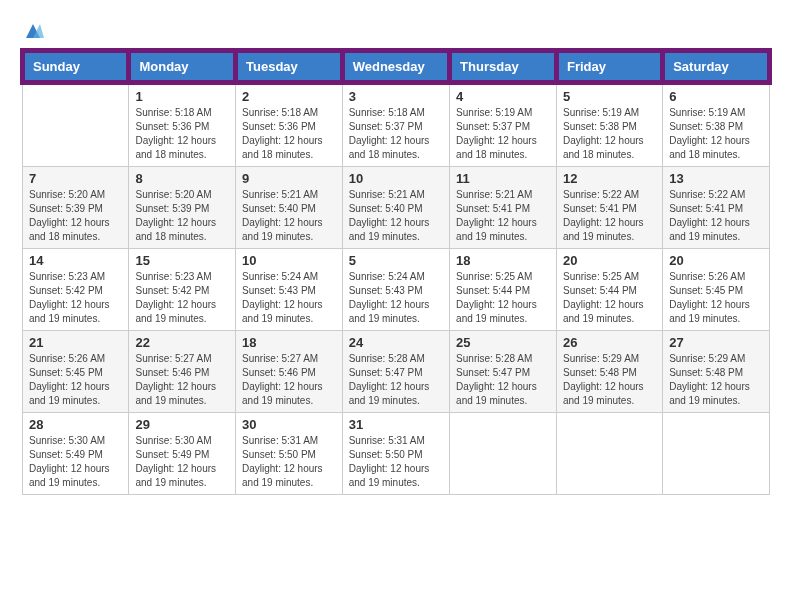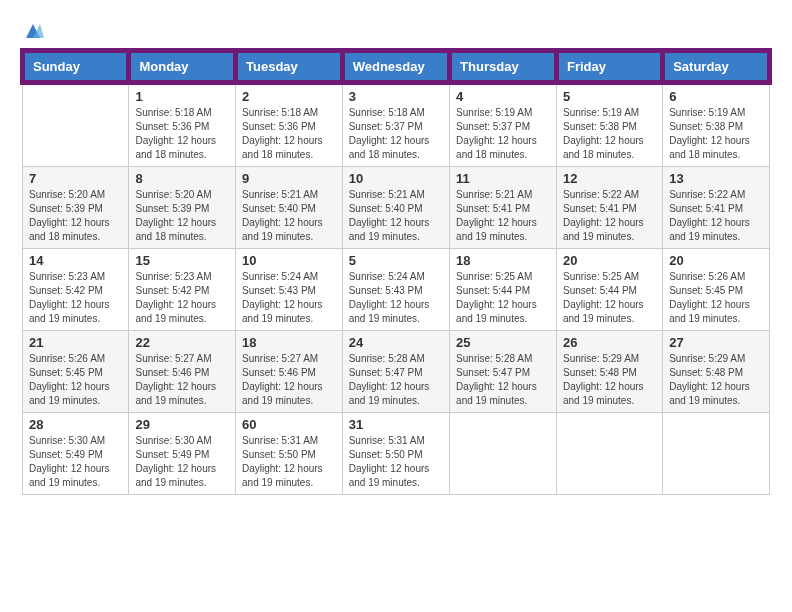--- a/index.html
+++ b/index.html
@@ -326,21 +326,21 @@
 and 19 minutes.</div>
         </td>
         <td>
           <span class="day-num">29</span>
           <div class="day-info">Sunrise: 5:30 AM
 Sunset: 5:49 PM
 Daylight: 12 hours
 and 19 minutes.</div>
         </td>
         <td>
-          <span class="day-num">60</span>
+          <span class="day-num">30</span>
           <div class="day-info">Sunrise: 5:31 AM
 Sunset: 5:50 PM
 Daylight: 12 hours
 and 19 minutes.</div>
         </td>
         <td>
           <span class="day-num">31</span>
           <div class="day-info">Sunrise: 5:31 AM
 Sunset: 5:50 PM
 Daylight: 12 hours

